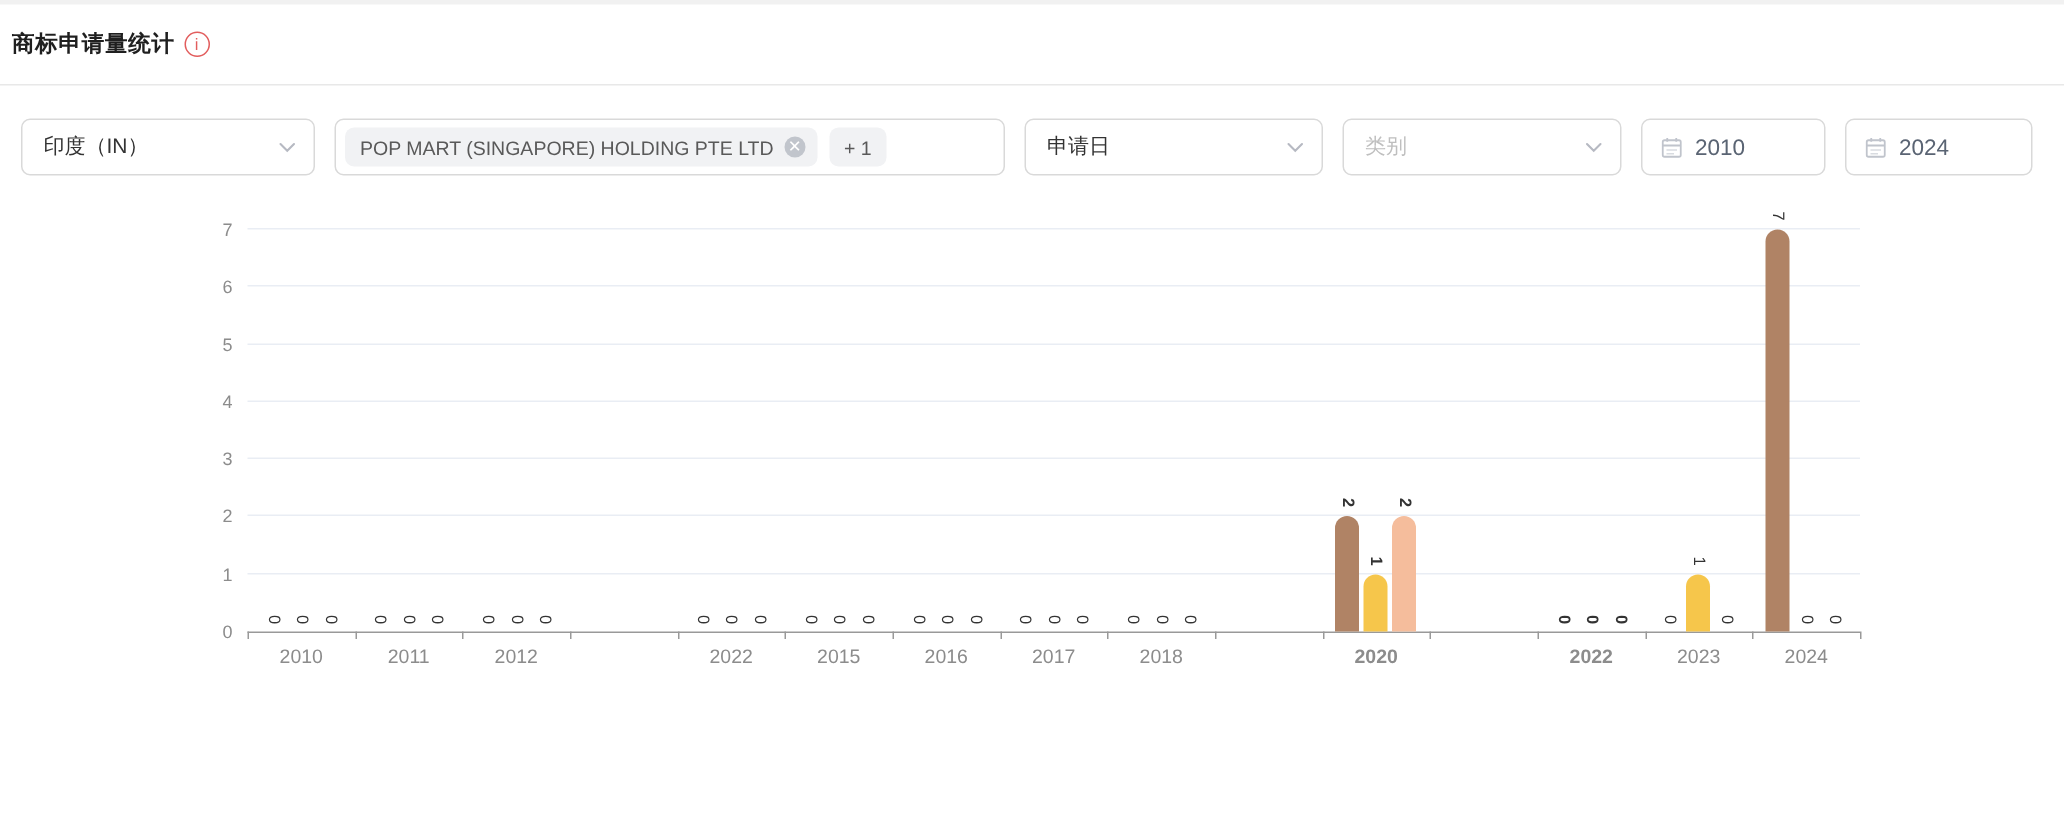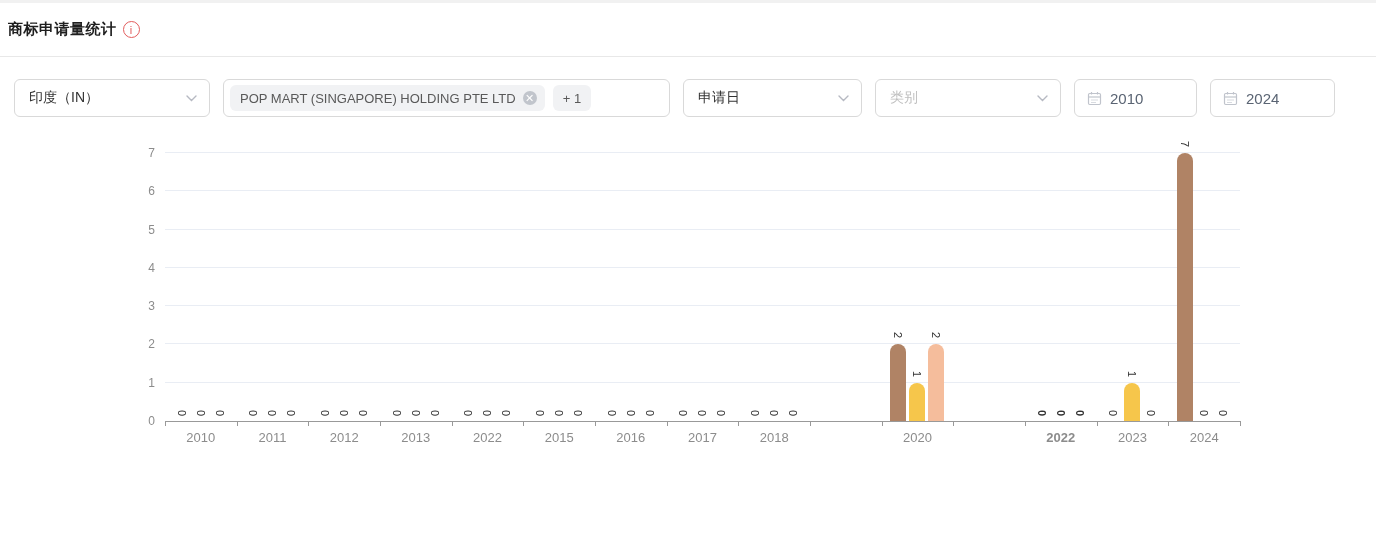--- a/index.html
+++ b/index.html
@@ -14,21 +14,21 @@
              font-size:11px; line-height:14px; text-align:center; margin-left:6px; font-style:normal;
              display:inline-flex; align-items:center; justify-content:center; }
 
   
   .filters { display:flex; align-items:center; padding:22px 0 0 14px; }
   .ctl { height:38px; border:1px solid #d9d9d9; border-radius:6px; background:#fff;
          display:flex; align-items:center; margin-right:13px; font-size:14px; color:#333; }
   .sel { justify-content:space-between; padding:0 12px 0 14px; cursor:pointer; }
   .sel .chev { flex:0 0 auto; margin-left:8px; display:flex; }
   .sel-country { width:196px; }
-  .sel-datetype { width:179px;font-family:Liberation Serif, serif; }
+  .sel-datetype { width:199px;font-family:Liberation Serif, serif; }
   .sel-category { width:186px; }
   .placeholder { color:#bfbfbf; }
   .tags-input { width:447px; padding:0 6px; }
   .tag { background:#f1f2f4; border-radius:6px; height:26px; display:flex; align-items:center;
          padding:0 8px 0 10px; font-size:13px; color:#595959; margin-right:8px; white-space:nowrap; }
   .tag-close { width:14px; height:14px; border-radius:50%; background:#c1c5cc; color:#fff; font-size:11px;
                line-height:13px; display:flex; align-items:center; justify-content:center; margin-left:7px; cursor:pointer; }
   .tag-more { padding:0 10px; }
   .year-ctl { padding:0 12px; cursor:pointer; color:#5a6473; font-size:15px; }
   .year-ctl .cal { margin-right:8px; display:flex; }
@@ -204,34 +204,20 @@
             </div>
             <div class="slot">
               <span class="vlab" style="bottom: 1px;">0</span>
             </div>
             <div class="slot">
               <span class="vlab" style="bottom: 1px;">0</span>
             </div>
           </div>
           <div class="xlab">2012</div>
         </div>
-        <div class="ygroup" style="left: 20%; width: 6.66667%;">
-          <div class="bars">
-            <div class="slot">
-              <span class="vlab" style="bottom: 1px;">0</span>
-            </div>
-            <div class="slot">
-              <span class="vlab" style="bottom: 1px;">0</span>
-            </div>
-            <div class="slot">
-              <span class="vlab" style="bottom: 1px;">0</span>
-            </div>
-          </div>
-          <div class="xlab">2013</div>
-        </div>
         <div class="ygroup" style="left: 26.6667%; width: 6.66667%;">
           <div class="bars">
             <div class="slot">
               <span class="vlab" style="bottom: 1px;">0</span>
             </div>
             <div class="slot">
               <span class="vlab" style="bottom: 1px;">0</span>
             </div>
             <div class="slot">
               <span class="vlab" style="bottom: 1px;">0</span>
@@ -288,21 +274,21 @@
             </div>
             <div class="slot">
               <span class="vlab" style="bottom: 1px;">0</span>
             </div>
             <div class="slot">
               <span class="vlab" style="bottom: 1px;">0</span>
             </div>
           </div>
           <div class="xlab">2018</div>
         </div>
-        <div class="ygroup" style="left: 66.6667%; width: 6.66667%;">
+        <div class="ygroup" style="left: 66.6667%; width: 6.66667%; font-weight: bold;">
           <div class="bars">
             <div class="slot">
               <div class="bar" style="height: 77px; background: rgb(176, 131, 101);"></div>
               <span class="vlab" style="bottom: 79px;">2</span>
             </div>
             <div class="slot">
               <div class="bar" style="height: 38px; background: rgb(246, 198, 75);"></div>
               <span class="vlab" style="bottom: 40px;">1</span>
             </div>
             <div class="slot">

